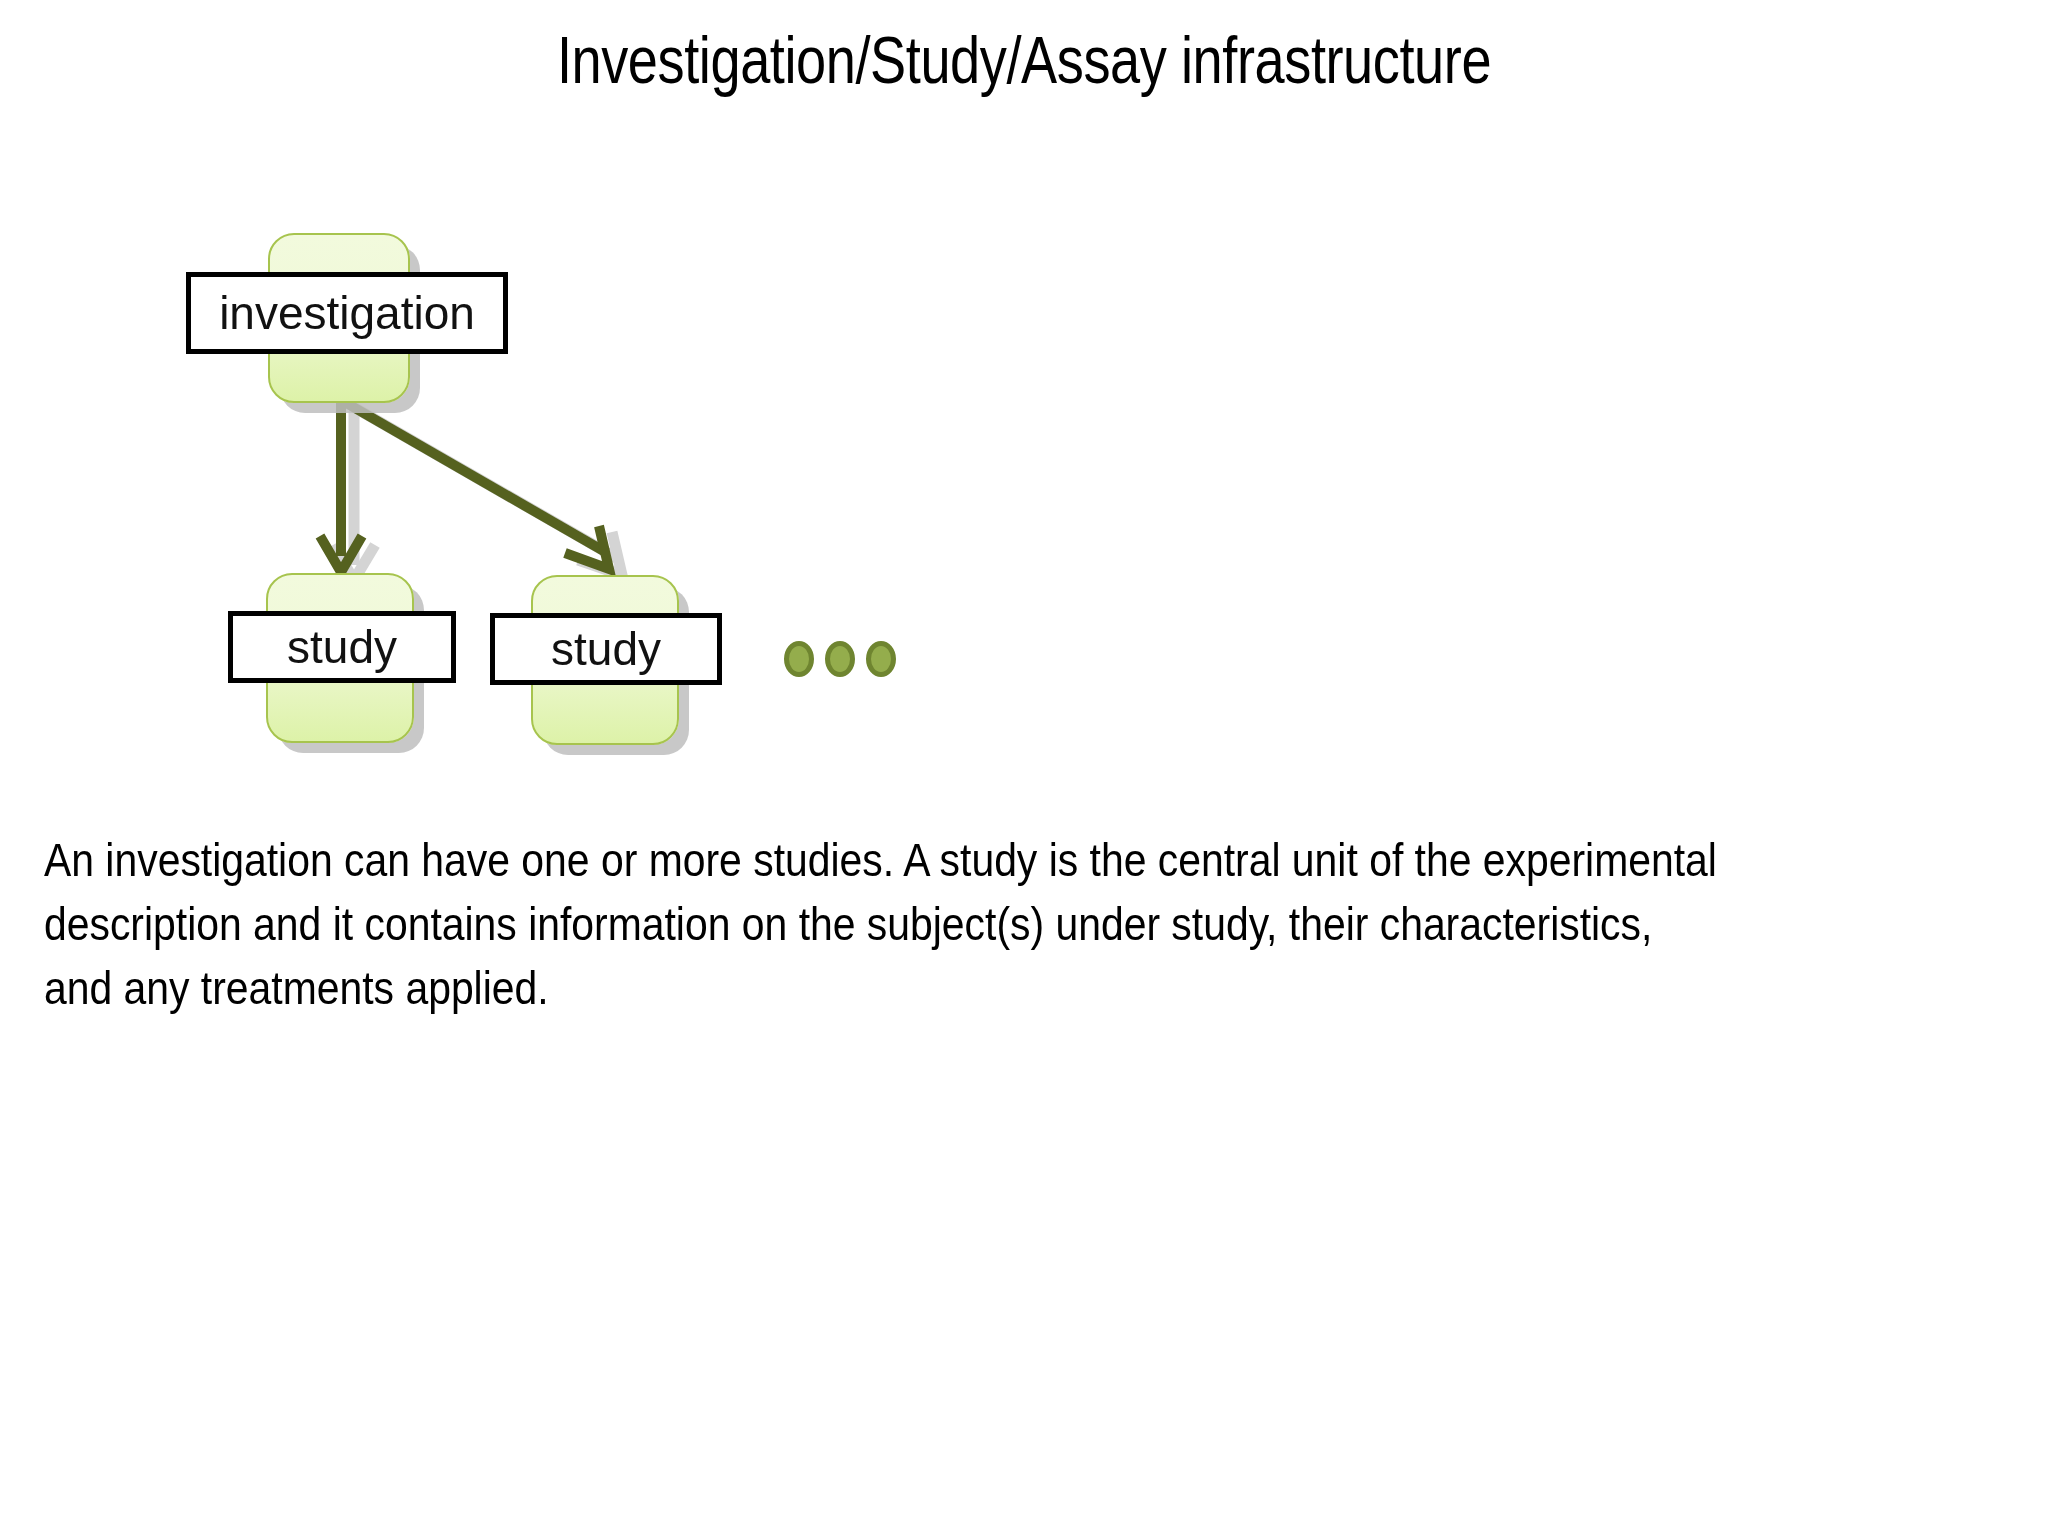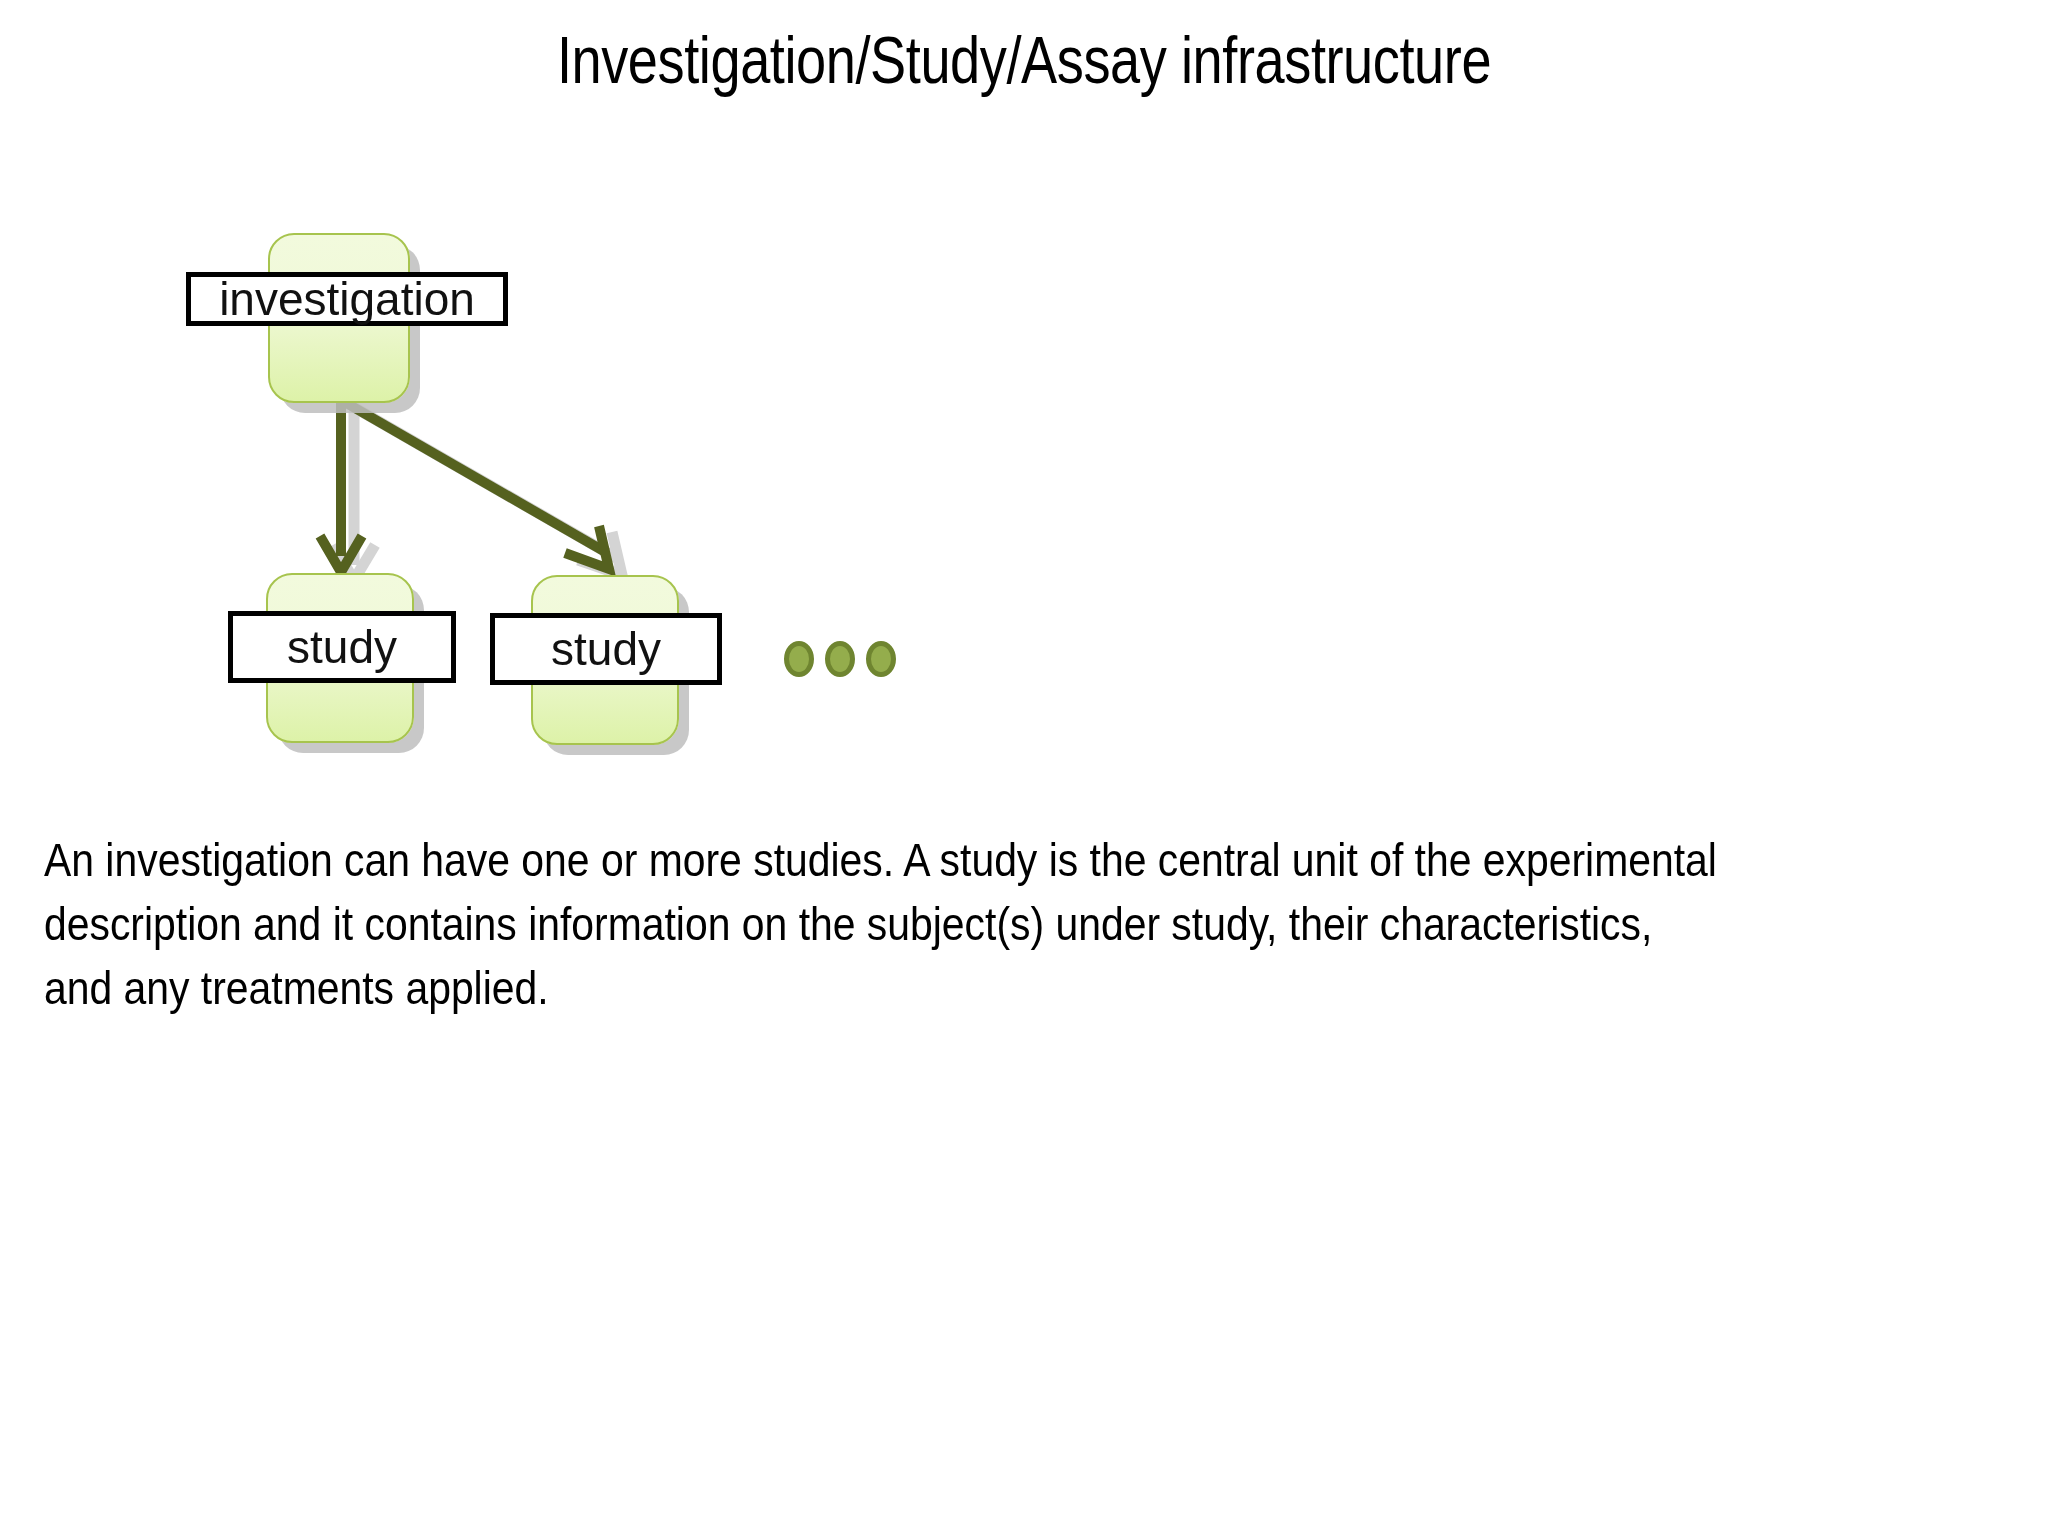--- a/index.html
+++ b/index.html
@@ -122,21 +122,21 @@
       <path d="M 320 536 L 341 572 L 362 536" stroke="#55611f" stroke-width="10" fill="none" stroke-linecap="butt" stroke-linejoin="miter"></path>
     </g>
 
     <g>
       <path d="M 341 400 L 607 553" stroke="#55611f" stroke-width="10" fill="none" stroke-linecap="butt"></path>
       <path d="M 565 553 L 609 569 L 599 526" stroke="#55611f" stroke-width="10" fill="none" stroke-linecap="butt" stroke-linejoin="miter"></path>
     </g>
   </svg>
 
   <div class="node-shape" style="left:268px; top:233px; width:142px; height:170px;"></div>
-  <div class="node-label" style="left:186px; top:272px; width:322px; height:54px;">investigation</div>
+  <div class="node-label" style="left:186px; top:272px; width:322px; height:82px;">investigation</div>
 
   <div class="node-shape" style="left:266px; top:573px; width:148px; height:170px;"></div>
   <div class="node-label" style="left:228px; top:611px; width:228px; height:72px;">study</div>
 
   <div class="node-shape" style="left:531px; top:575px; width:148px; height:170px;"></div>
   <div class="node-label" style="left:490px; top:613px; width:232px; height:72px;">study</div>
 
   <div class="ellipsis-dot" style="left:784px; top:641px; width:30px; height:36px;"></div>
   <div class="ellipsis-dot" style="left:825px; top:641px; width:30px; height:36px;"></div>
   <div class="ellipsis-dot" style="left:866px; top:641px; width:30px; height:36px;"></div>

